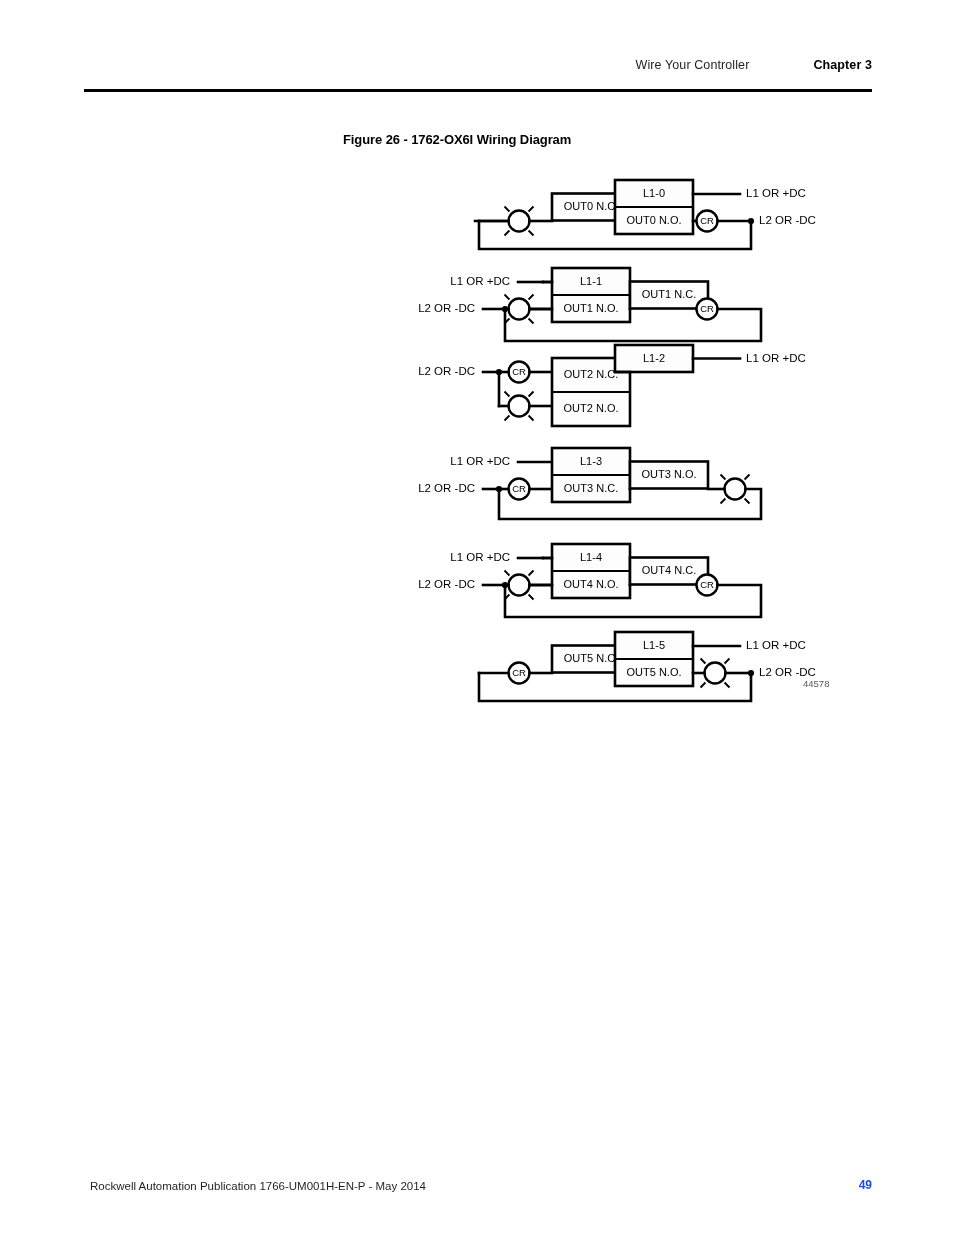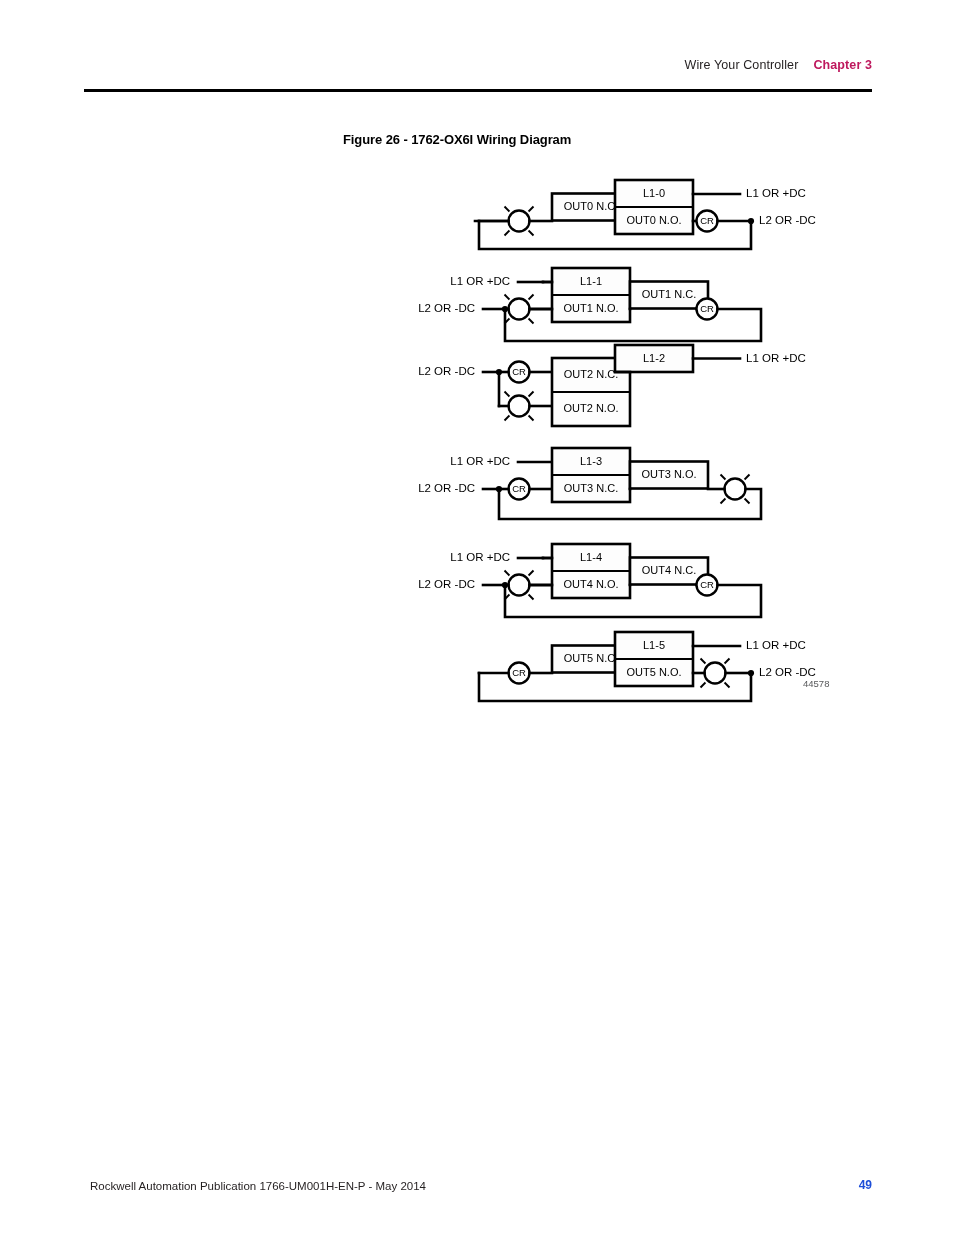--- a/index.html
+++ b/index.html
@@ -31,31 +31,32 @@
     width: 788px;
     height: 3px;
     background: #000000;
   }
   .header-text {
     position: absolute;
     right: 0;
     top: 0;
     display: flex;
     align-items: baseline;
-    gap: 15px;
+    gap: 32px;
     font-size: 12.5px;
     letter-spacing: 0.1px;
     white-space: nowrap;
   }
   .header-section {
     color: #231f20;
   }
   .header-chapter {
     font-weight: bold;
-    color: #be185d;
+    color: #000000;
+    margin-left: 32px;
   }
 
   
   .figure-caption {
     position: absolute;
     left: 343px;
     top: 132px;
     font-size: 13px;
     font-weight: bold;
     letter-spacing: -0.1px;

